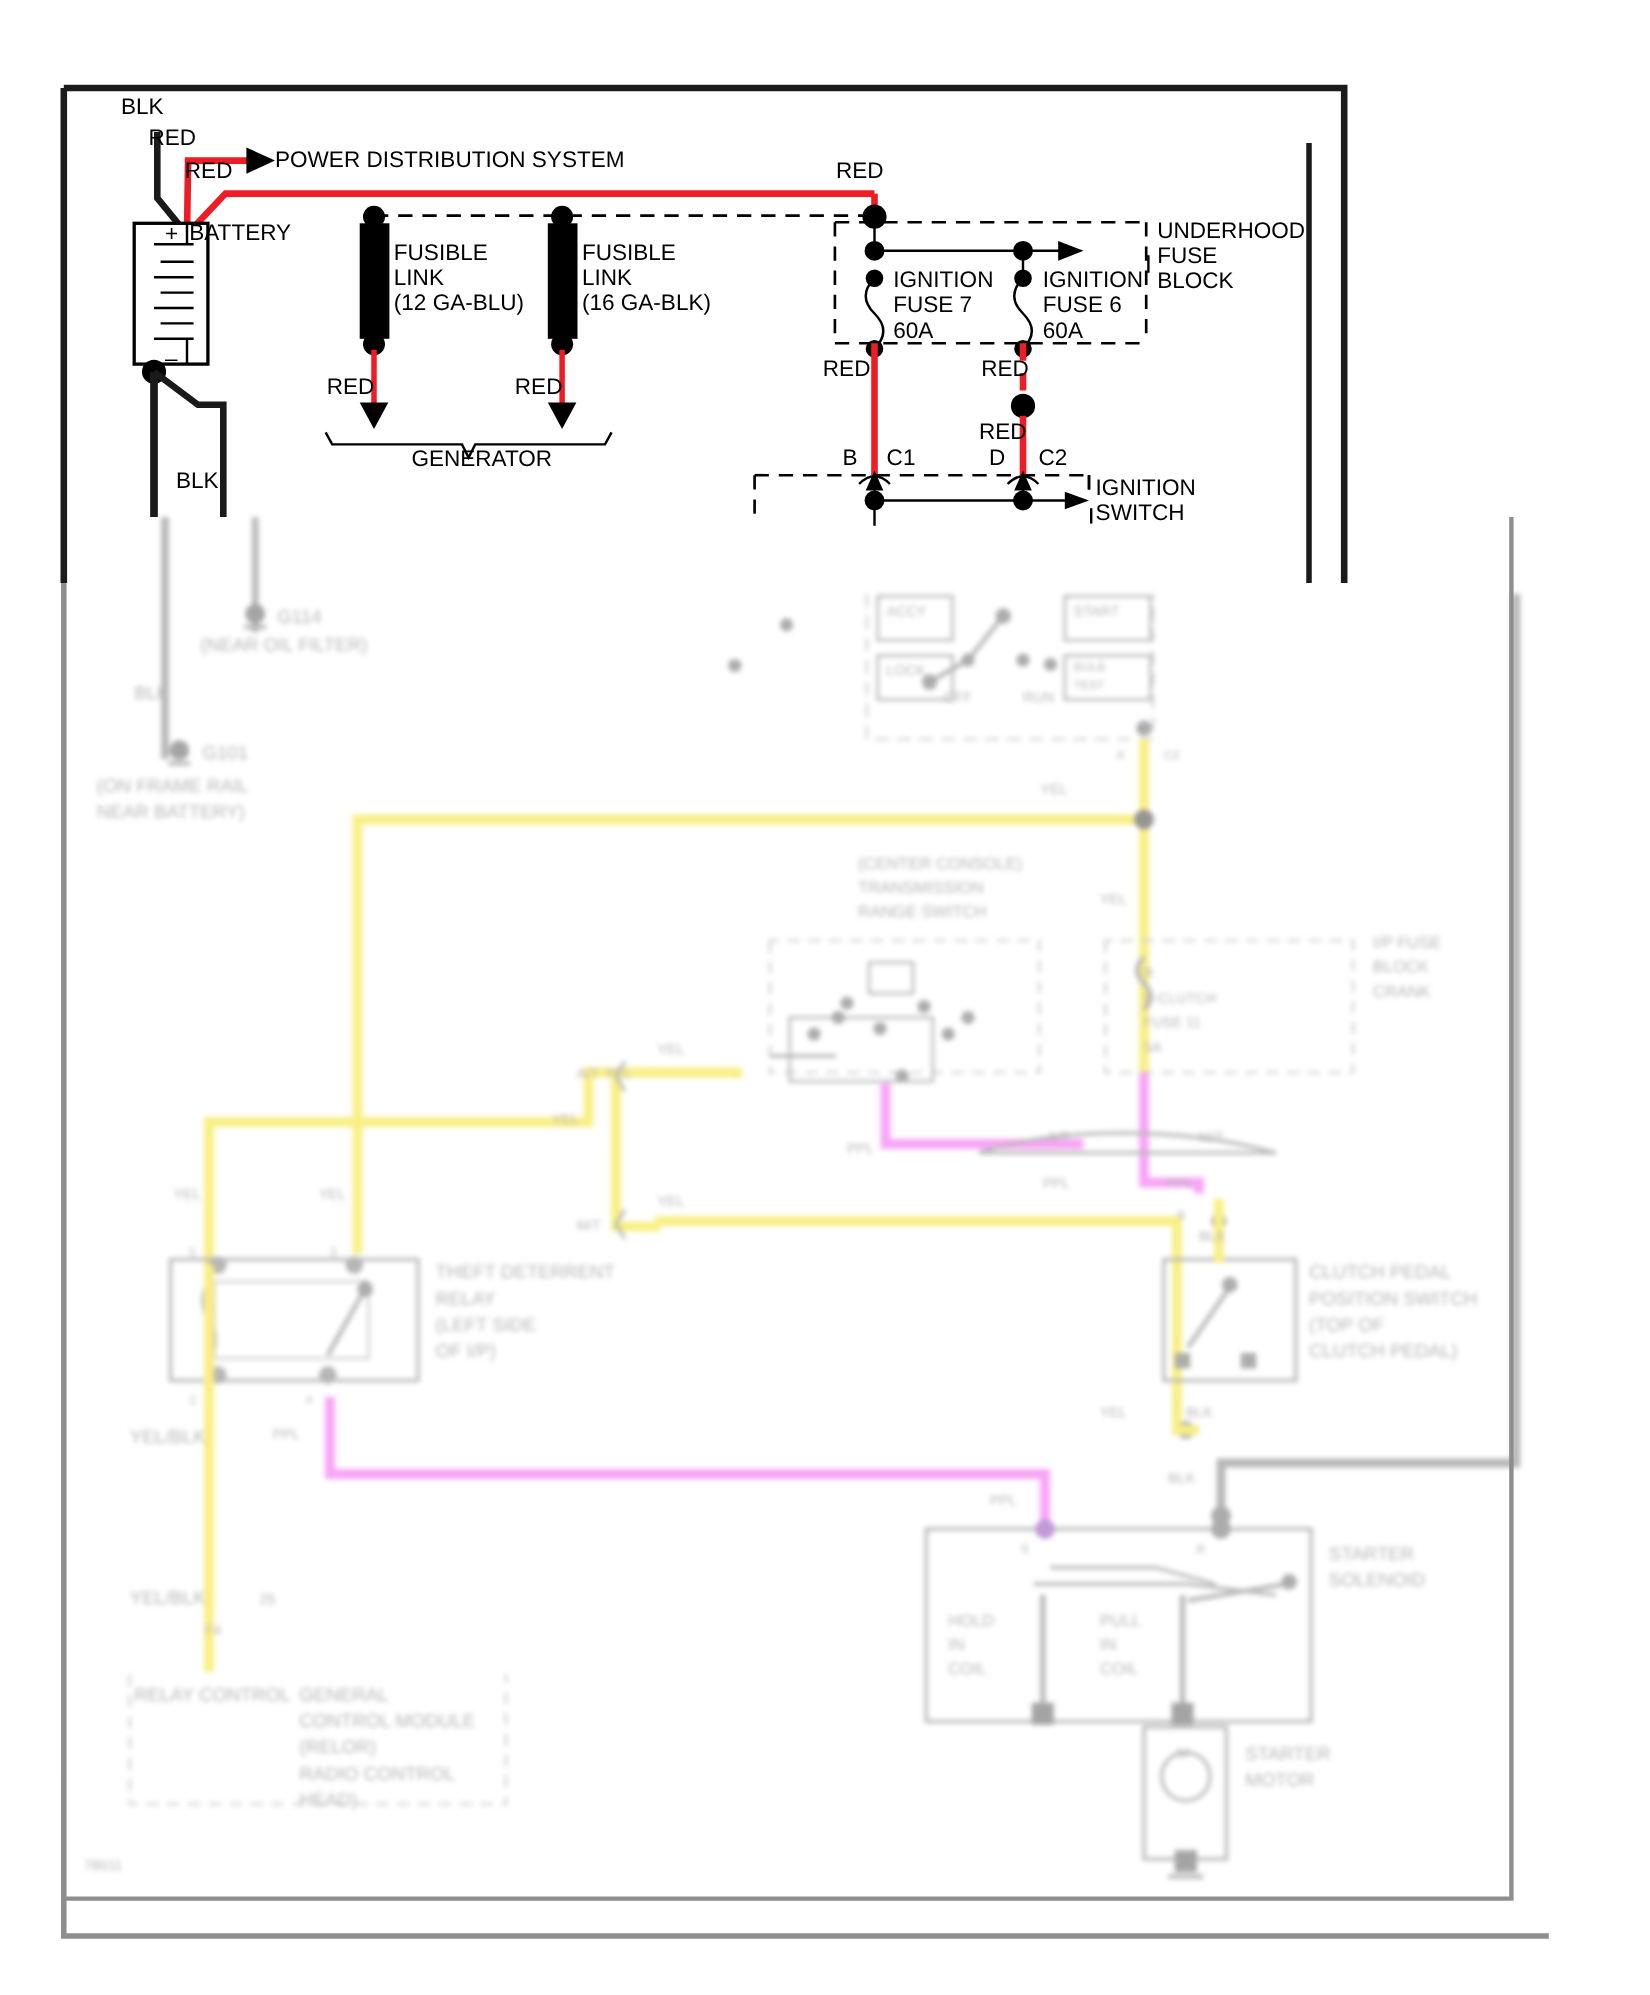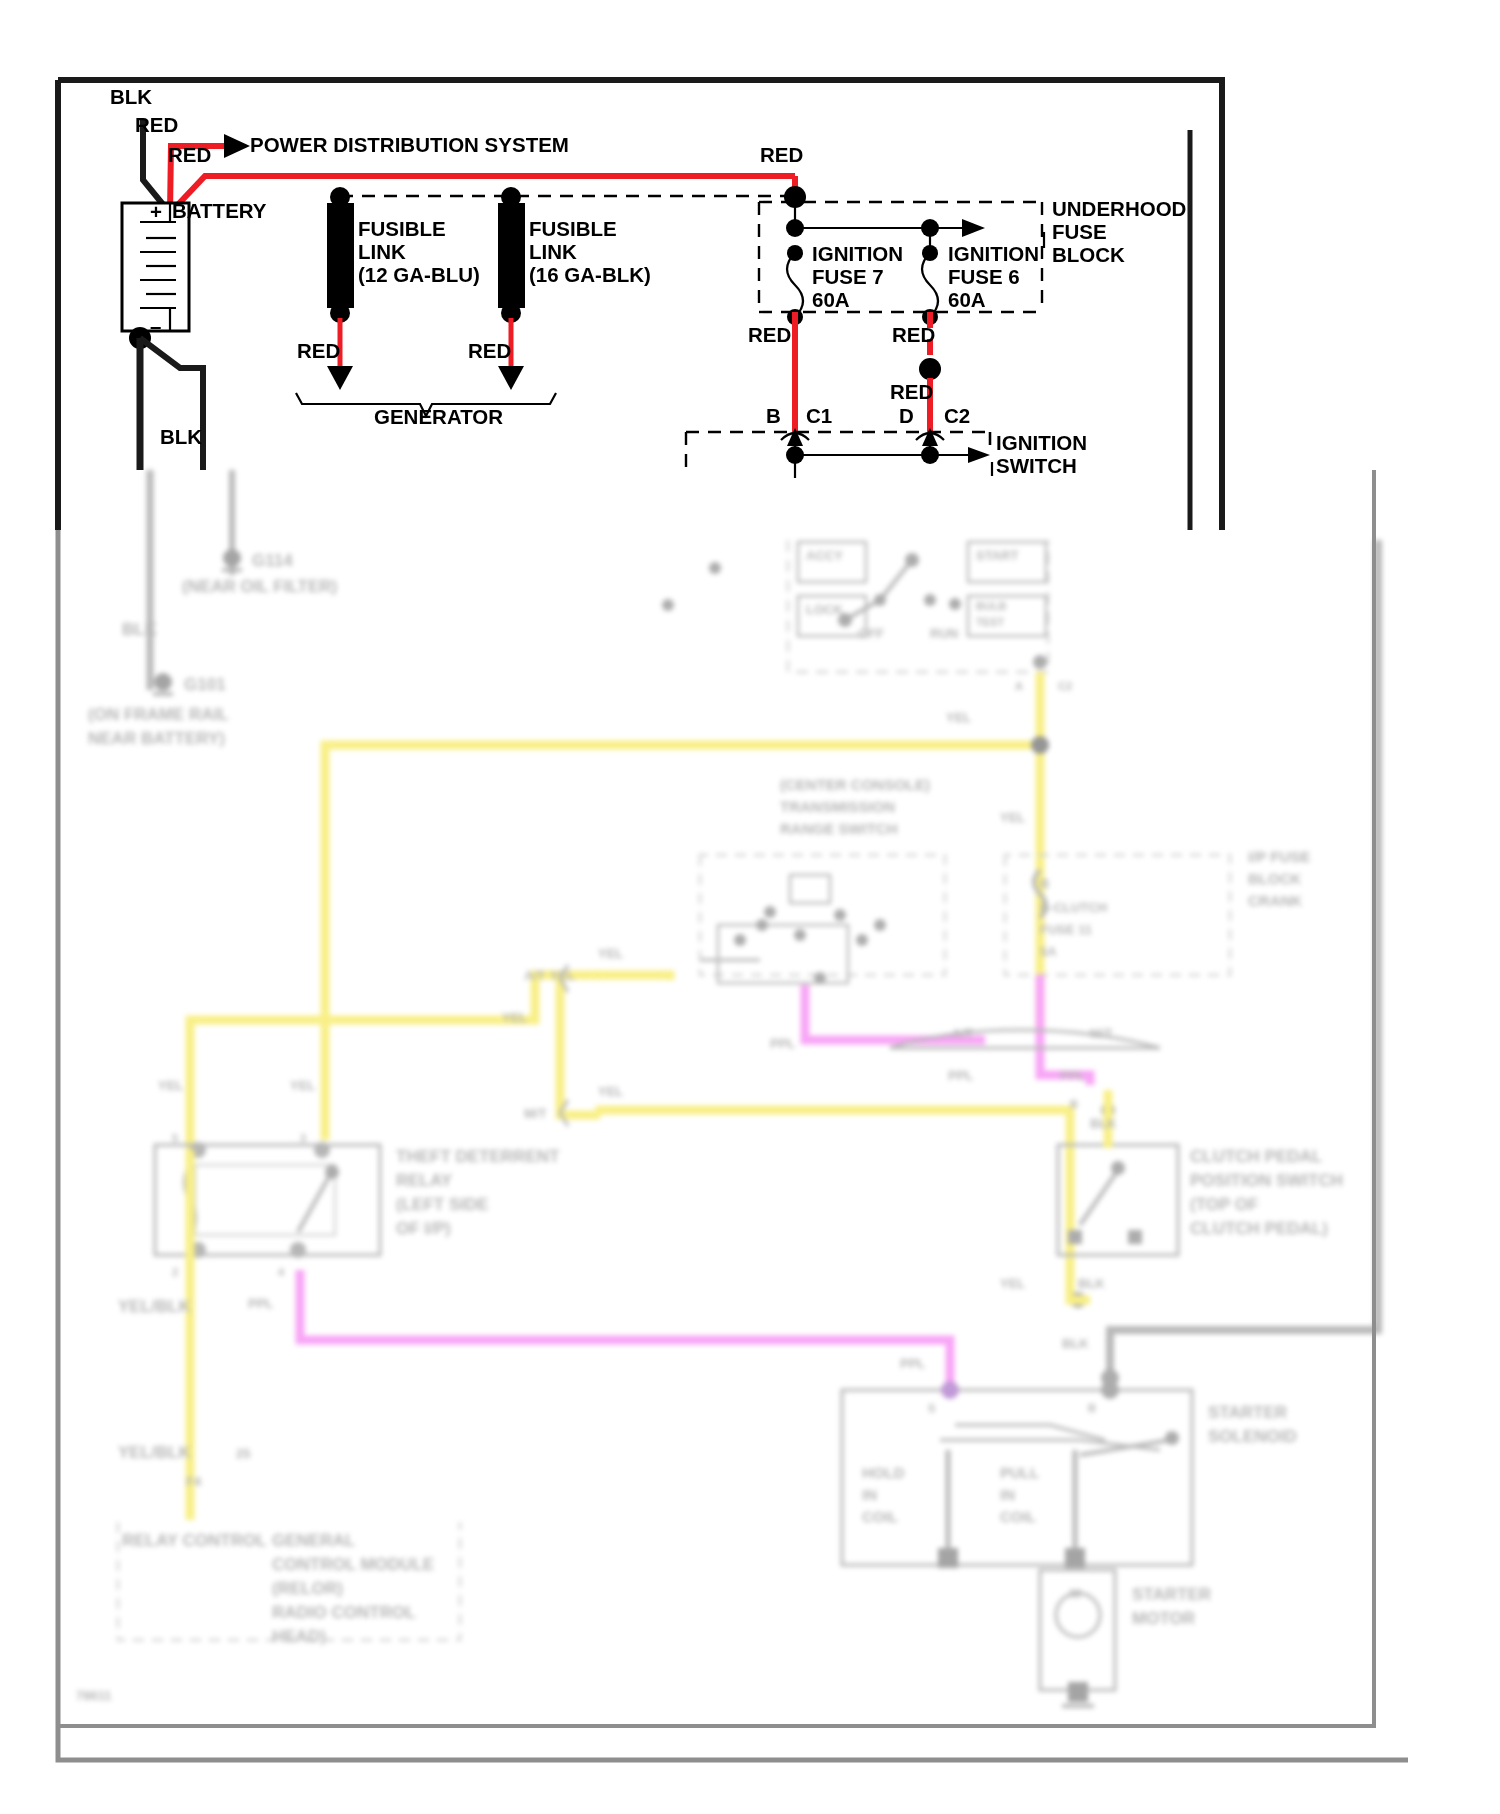--- a/index.html
+++ b/index.html
@@ -1,21 +1,21 @@
 <!DOCTYPE html>
 <html><head>
 <meta charset="utf-8">
 <style>
   html,body{margin:0;padding:0;background:#ffffff;}
   body{
     width:1500px;height:1814px;position:relative;overflow:hidden;
     font-family:"Liberation Sans","DejaVu Sans",sans-serif;
     background:#ffffff;
   }
-  #stage{position:absolute;left:0;top:0;width:1500px;height:1814px;font-weight:bold;}
+  #stage{position:absolute;left:0;top:0;width:1500px;height:1814px;}
   svg.layer{position:absolute;left:0;top:0;width:1500px;height:1814px;overflow:visible;}
   
   #sharp{z-index:5;}
   
   #blurwrap{position:absolute;left:0;top:0;width:1500px;height:1814px;z-index:3;
             filter:blur(2.6px);opacity:.62;}
   .txt{font-family:"Liberation Sans","DejaVu Sans",sans-serif;fill:#000;}
   .t20{font-size:20.5px;}
   .t17{font-size:17px;}
   .t13{font-size:13px;}

